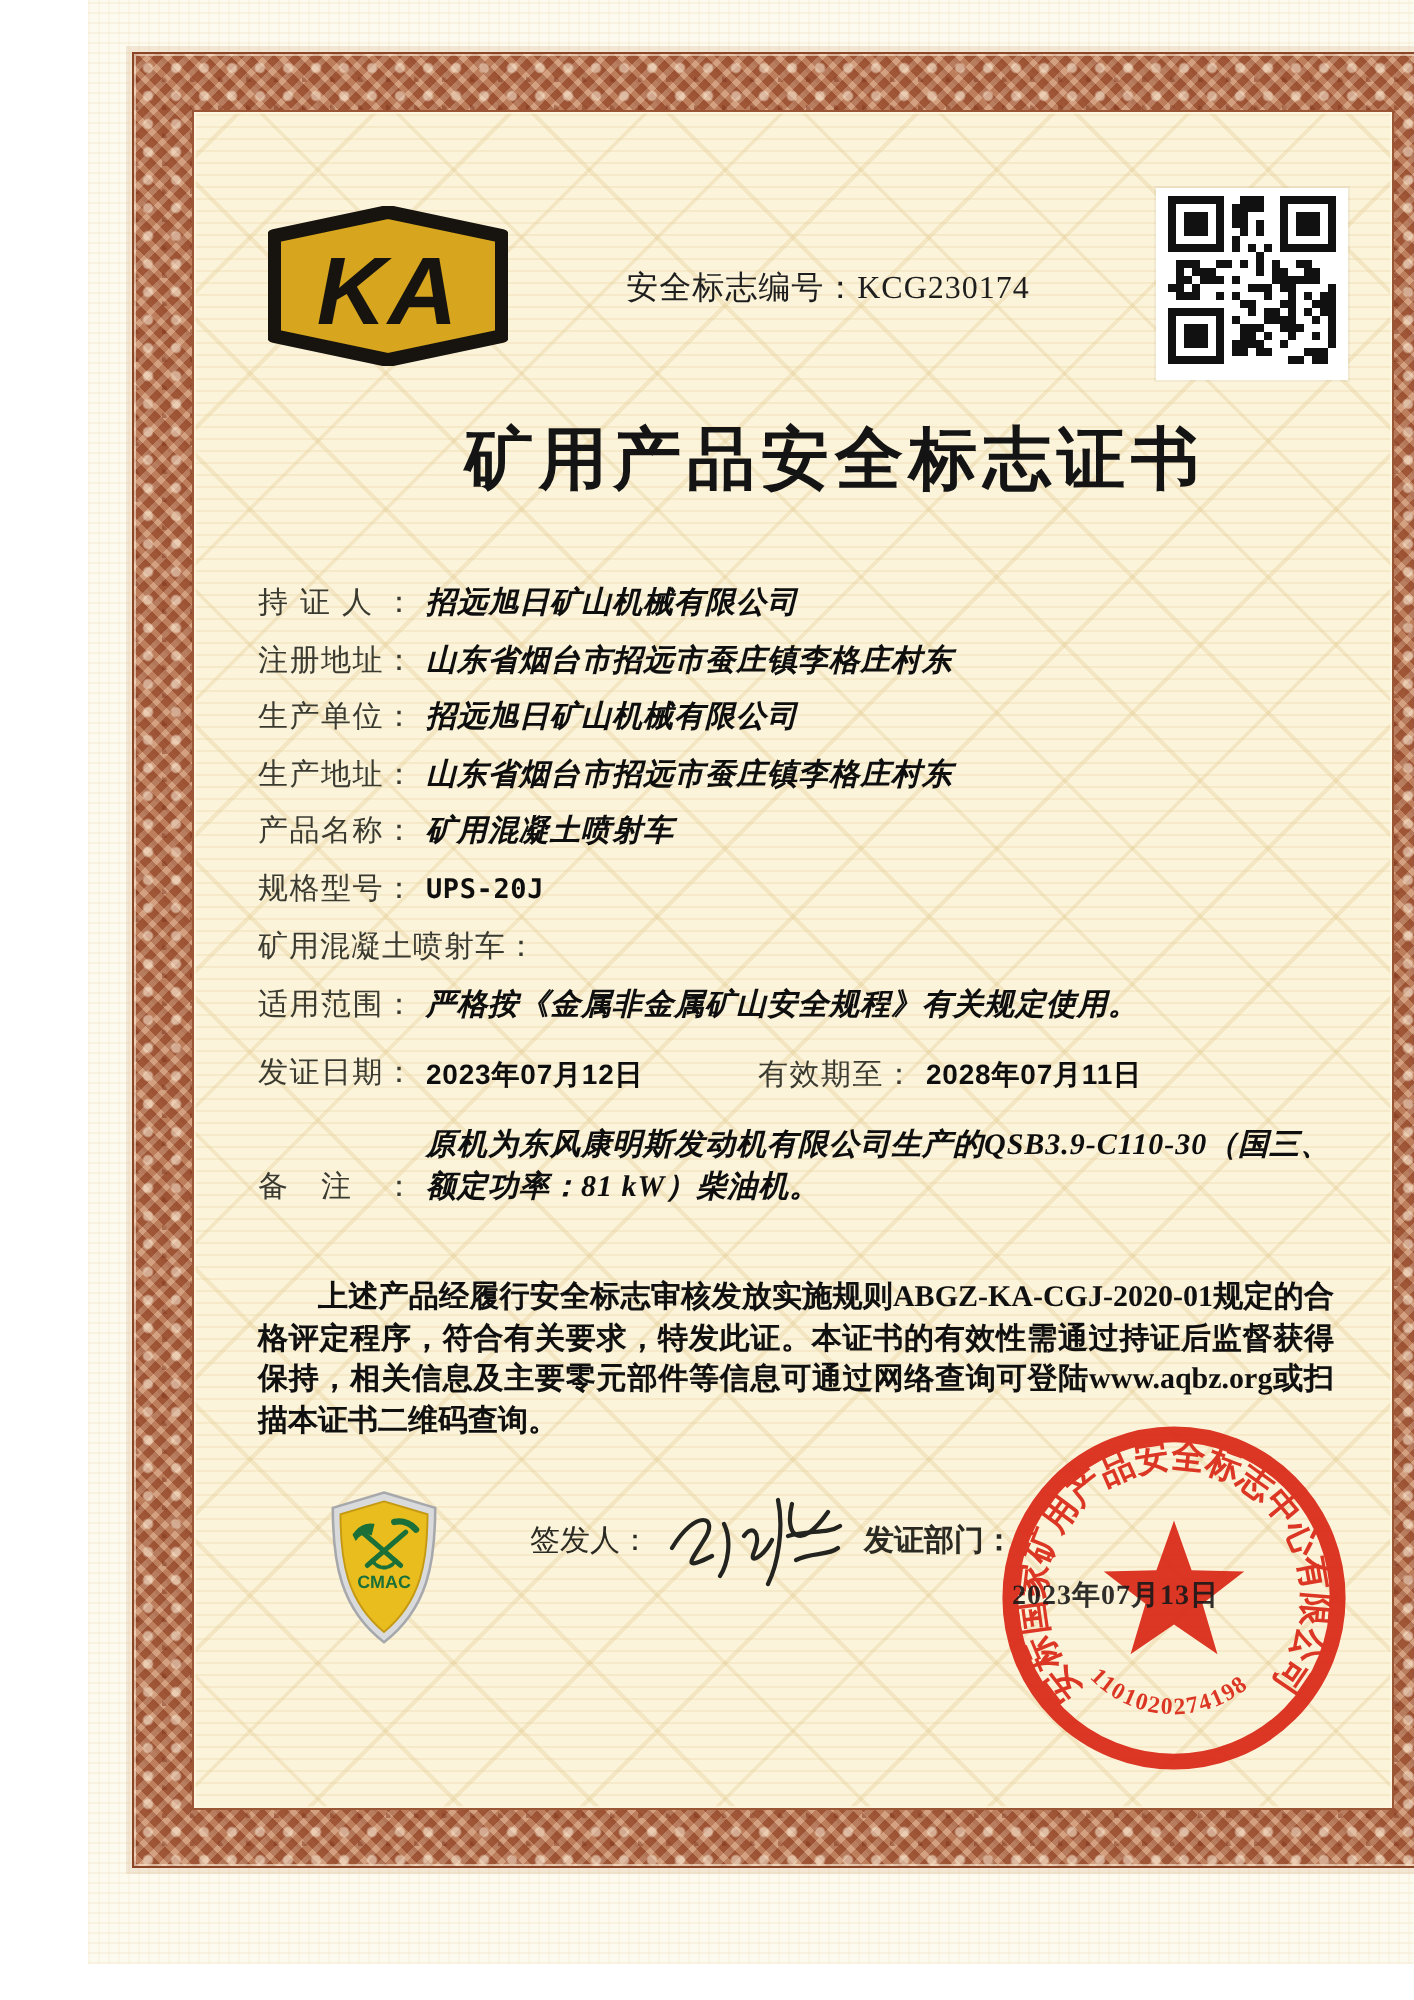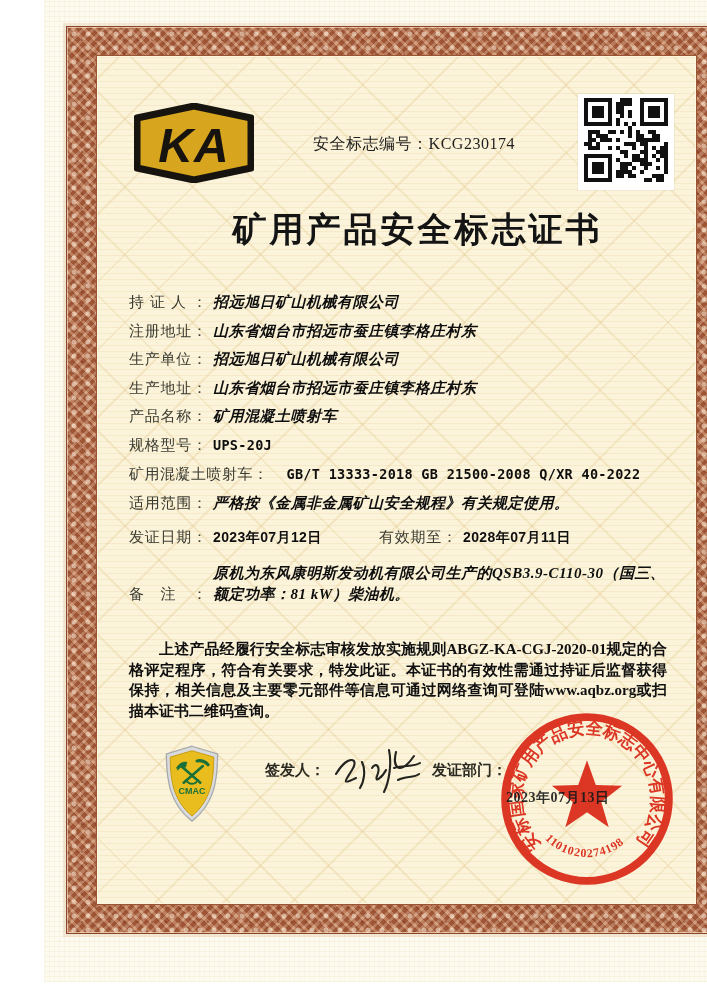--- a/index.html
+++ b/index.html
@@ -49,21 +49,21 @@
   .val-mono{font-family:"DejaVu Sans Mono",monospace;font-weight:bold;font-size:13.5px;letter-spacing:.3px;}
   .lbl-wide{flex:0 0 auto;text-align-last:auto;letter-spacing:.5px;color:#3a3a30;}
   .val-hei{font-family:"Liberation Sans",sans-serif;font-weight:bold;font-size:14px;letter-spacing:.4px;}
   .grp2{position:absolute;left:250px;top:0;display:flex;align-items:baseline;}
   .grp2 .lbl{flex:0 0 78px;}
   .val-wrap{max-width:462px;}
   
   #statement{left:85px;top:639px;width:538px;font-size:15px;font-weight:bold;line-height:20.5px;text-indent:2em;text-align:justify;color:#101010;}
   
   #cmac{left:116px;top:743px;width:64px;height:82px;}
-  #signer{left:221px;top:761px;font-size:15px;font-weight:bold;color:#2a2a22;white-space:nowrap;}
+  #signer{left:221px;top:761px;font-size:15px;font-weight:normal;color:#2a2a22;white-space:nowrap;}
   #signature{left:282px;top:738px;width:100px;height:60px;}
   #dept{left:388px;top:761px;font-size:15px;font-weight:bold;color:#2a2a22;white-space:nowrap;}
   #seal{left:455px;top:711px;width:176px;height:176px;opacity:.93;z-index:3;}
   #seal-date{left:462px;top:789px;z-index:4;font-family:Liberation Serif, serif;font-size:14px;font-weight:bold;color:#191919;letter-spacing:.5px;white-space:nowrap;opacity:.9;}
 </style>
 </head>
 <body>
 
 <div id="page">
   <div id="frame"></div>
@@ -324,21 +324,20 @@
   <div class="row" style="top:406px">
     <span class="lbl">产品名称：</span>
     <span class="val val-kai">矿用混凝土喷射车</span>
   </div>
   <div class="row" style="top:435px">
     <span class="lbl">规格型号：</span>
     <span class="val val-mono">UPS-20J</span>
   </div>
   <div class="row" style="top:464px">
     <span class="lbl lbl-wide">矿用混凝土喷射车：</span>
-    <span class="val val-mono" style="margin-left:18px">GB/T 13333-2018 GB 21500-2008 Q/XR 40-2022</span>
   </div>
   <div class="row" style="top:493px">
     <span class="lbl">适用范围：</span>
     <span class="val val-kai">严格按《金属非金属矿山安全规程》有关规定使用。</span>
   </div>
 
   <div class="row" style="top:527px">
     <span class="lbl">发证日期：</span>
     <span class="val val-hei">2023年07月12日</span>
     <span class="grp2">

